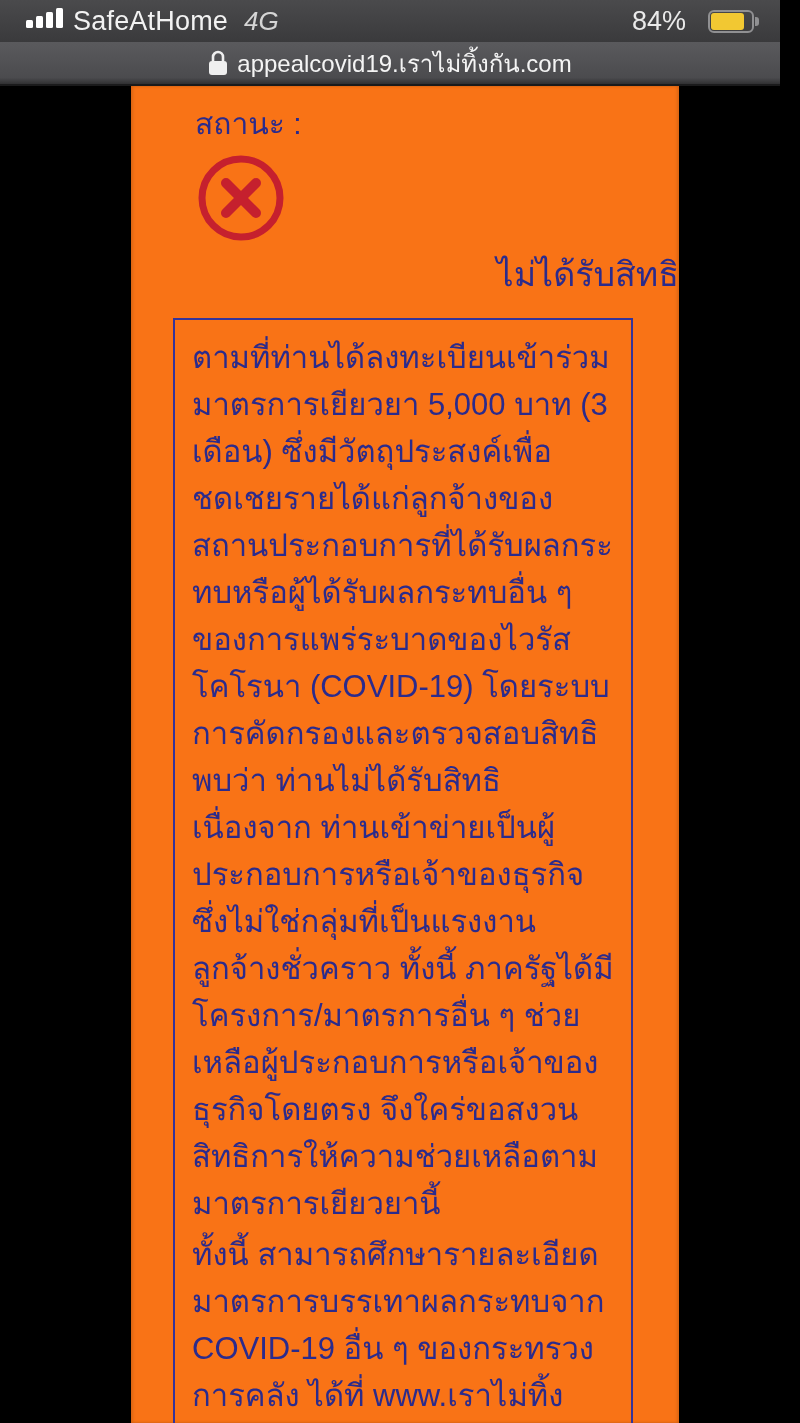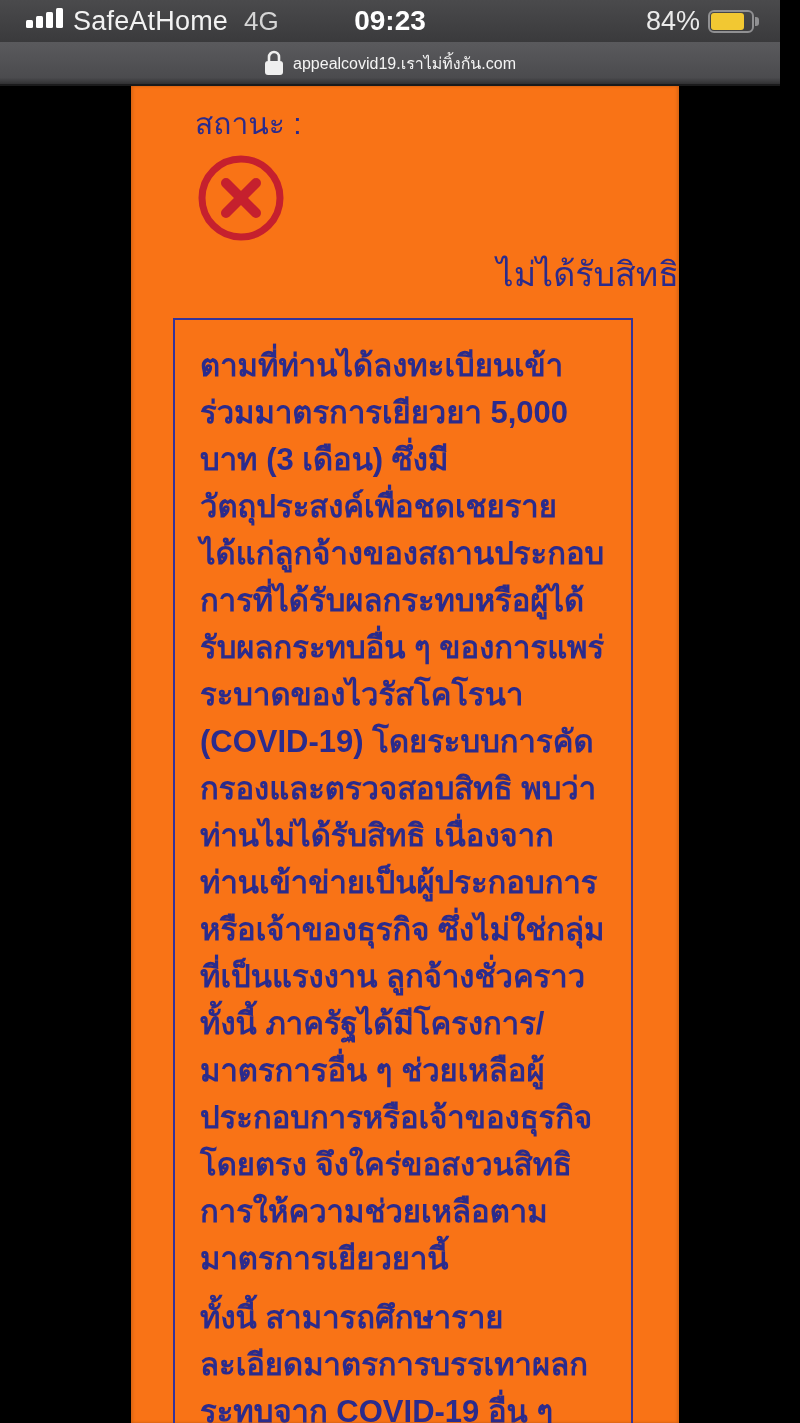--- a/index.html
+++ b/index.html
@@ -19,26 +19,26 @@
     padding: 0 26px;
   }
   .sb-left { display: flex; align-items: center; gap: 10px; }
   .signal { display: flex; align-items: flex-end; gap: 3px; height: 22px; padding-bottom: 4px; }
   .signal span { display: block; width: 7px; background: #fff; border-radius: 1.5px; }
   .signal span:nth-child(1){ height: 8px; }
   .signal span:nth-child(2){ height: 12px; }
   .signal span:nth-child(3){ height: 16px; }
   .signal span:nth-child(4){ height: 20px; }
   .carrier { color: #f2f2f2; font-size: 27px; letter-spacing: 0.2px; }
-  .network { color: #d5d5d5; font-size: 26px; margin-left: 6px; }
+  .network { color: #d5d5d5; font-size: 26px; margin-left: 6px; font-style: italic; }
   .clock {
     position: absolute; left: 0; right: 0; text-align: center;
     color: #fff; font-size: 28px; font-weight: 600; pointer-events: none;
   }
-  .sb-right { margin-left: auto; display: flex; align-items: center; gap: 8px; z-index: 2; }
+  .sb-right { margin-left: auto; display: flex; align-items: center; gap: 22px; z-index: 2; }
   .batt-pct { color: #eaeaea; font-size: 27px; }
   .battery { position: relative; width: 46px; height: 23px; }
   .battery .shell {
     position: absolute; inset: 0;
     border: 2px solid #909092; border-radius: 6px;
   }
   .battery .fill {
     position: absolute; top: 3px; left: 3px; bottom: 3px; width: 33px;
     background: #f2c832; border-radius: 3px;
   }
@@ -48,21 +48,21 @@
   }
 
   
   .url-bar {
     height: 44px;
     background: linear-gradient(180deg, #5a5a5d 0%, #4b4b4e 85%, #303032 100%);
     display: flex; align-items: center; justify-content: center; gap: 9px;
     border-bottom: 2px solid #1a1a1b;
   }
   .lock-icon { display: inline-flex; }
-  .url-text { color: #f4f4f4; font-size: 16px; text-align: center; }
+  .url-text { color: #f4f4f4; font-size: 24px; text-align: center; }
 
   
   .content { position: absolute; top: 86px; left: 0; right: 0; bottom: 0; background: #000; }
   .card {
     position: absolute; left: 131px; width: 548px; top: 0; bottom: 0;
     background: #f97316;
     box-shadow: inset 2px 0 3px rgba(0,0,0,0.12), inset -2px 0 3px rgba(0,0,0,0.12);
     padding-top: 18px;
     color: #2b2b8c;
   }
@@ -70,39 +70,38 @@
   .error-icon { display: block; margin: 8px 0 0 64px; width: 92px; height: 92px; }
   .status-value { margin: 8px 0 0 64px; font-size: 34px; line-height: 44px; font-weight: 500; text-align: right; }
   .message-box {
     margin: 22px 0 0 42px;
     width: 460px; min-height: 1092px;
     border: 2px solid #34349a;
     padding: 10px 13px 16px 13px;
     font-size: 31px; line-height: 47px;
     color: #2b2b8c;
   }
-  .message-box p { margin: 12px; font-weight: bold; }
+  .message-box p { margin: 4px; }
 </style>
 </head>
 <body>
 
 <div class="phone">
 
   <div class="status-bar">
     <div class="sb-left">
       <div class="signal">
         <span></span>
           <span></span>
           <span></span>
           <span></span>
       </div>
       <span class="carrier">SafeAtHome</span>
       <span class="network">4G</span>
     </div>
-    <div class="clock">09:23</div>
     <div class="sb-right">
       <span class="batt-pct">84%</span>
       <span class="battery">
         <span class="shell"></span>
           <span class="fill"></span>
           <span class="nub"></span>
       </span>
     </div>
   </div>
 

